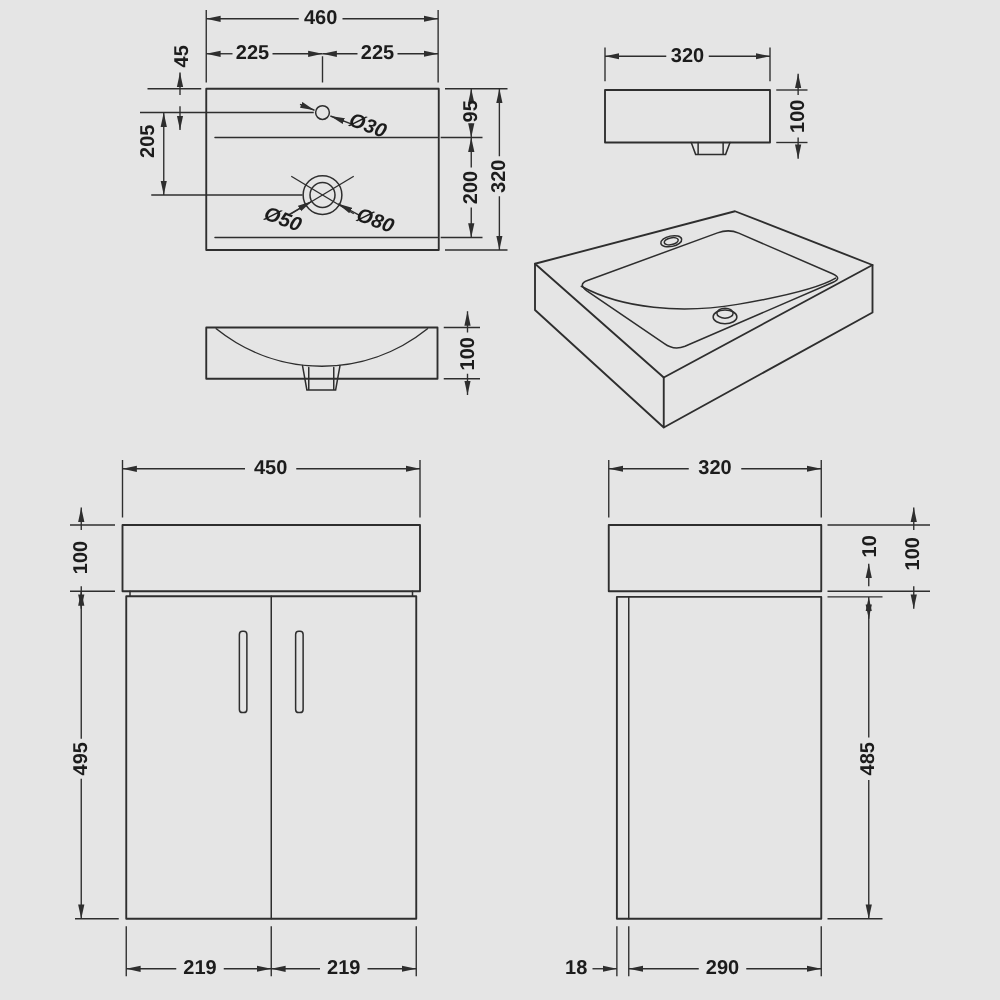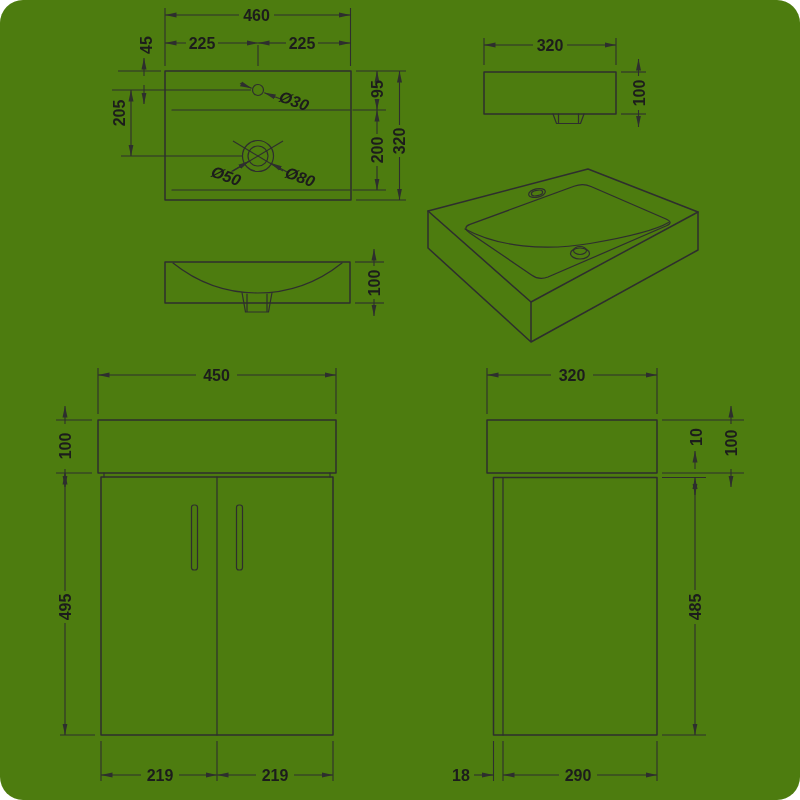--- a/index.html
+++ b/index.html
@@ -1,17 +1,17 @@
 <!DOCTYPE html>
 <html><head>
 <meta charset="utf-8">
 <style>
   html,body{margin:0;padding:0;background:#ffffff;}
-  .sheet{position:relative;width:800px;height:800px;background:#4d7c0f;overflow:hidden;
-         font-family:"Liberation Sans",sans-serif;border-radius:23px;}
+  .sheet{position:relative;width:800px;height:800px;background:#e5e5e5;overflow:hidden;
+         font-family:"Liberation Sans",sans-serif;}
   svg{display:block;}
   .ol{fill:none;stroke:#2e2e2e;stroke-width:1.5;stroke-linecap:round;stroke-linejoin:round;}
   .ol2{fill:none;stroke:#2e2e2e;stroke-width:1.2;stroke-linecap:round;}
   .dl{fill:none;stroke:#2e2e2e;stroke-width:1.1;stroke-linecap:butt;}
   text.dim{font-family:"Liberation Sans",sans-serif;font-weight:bold;font-size:16px;
            fill:#1c1c1c;text-anchor:middle;dominant-baseline:central;}
   text.dia{font-style:italic;}
 </style>
 </head>
 <body>

